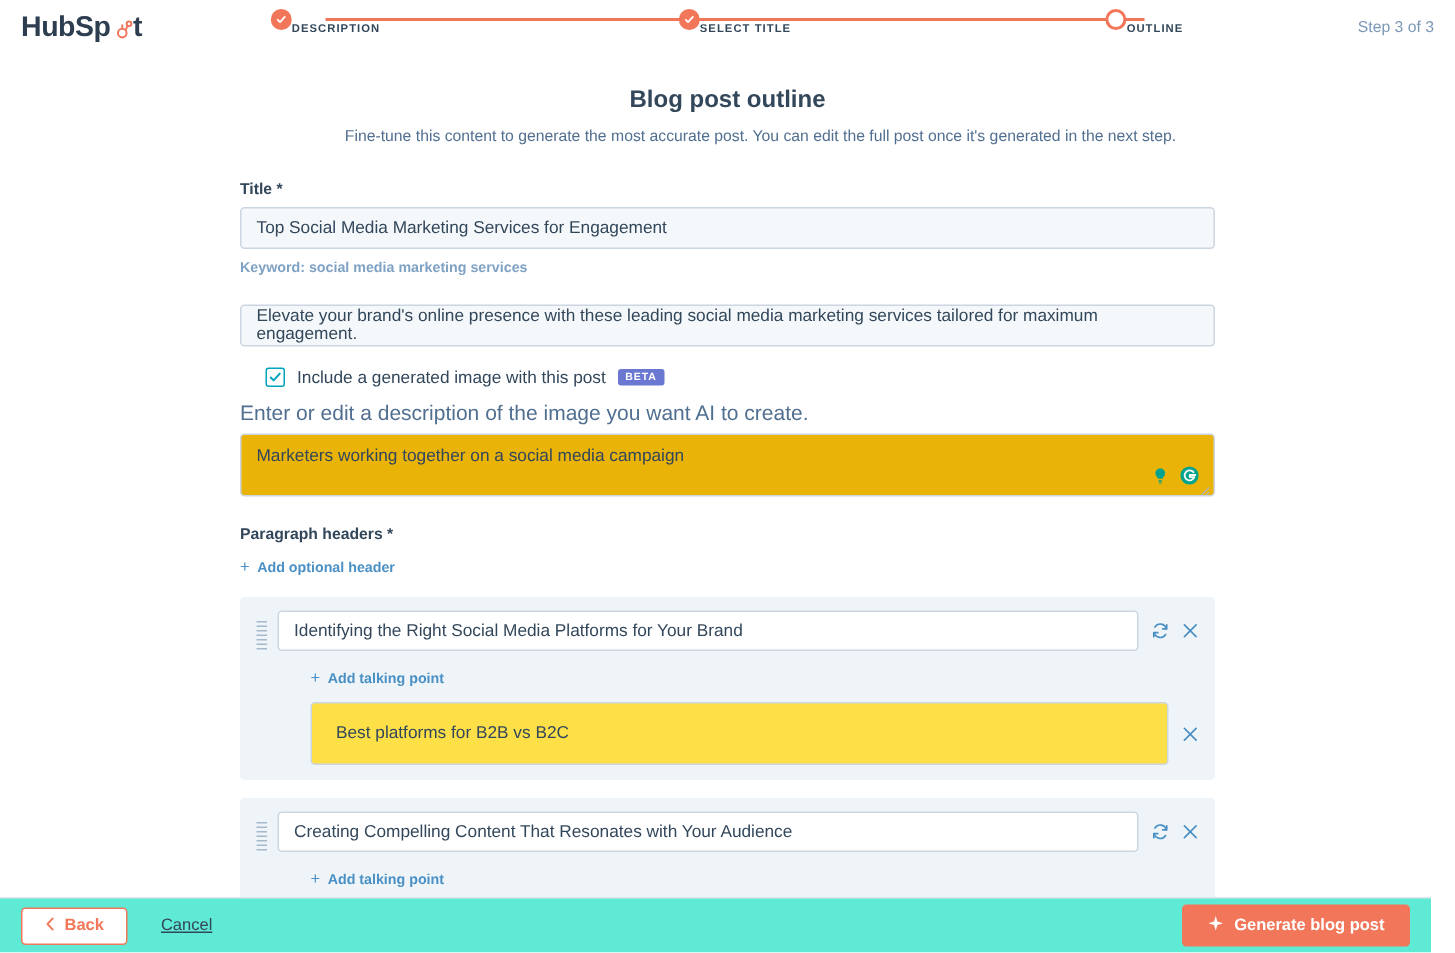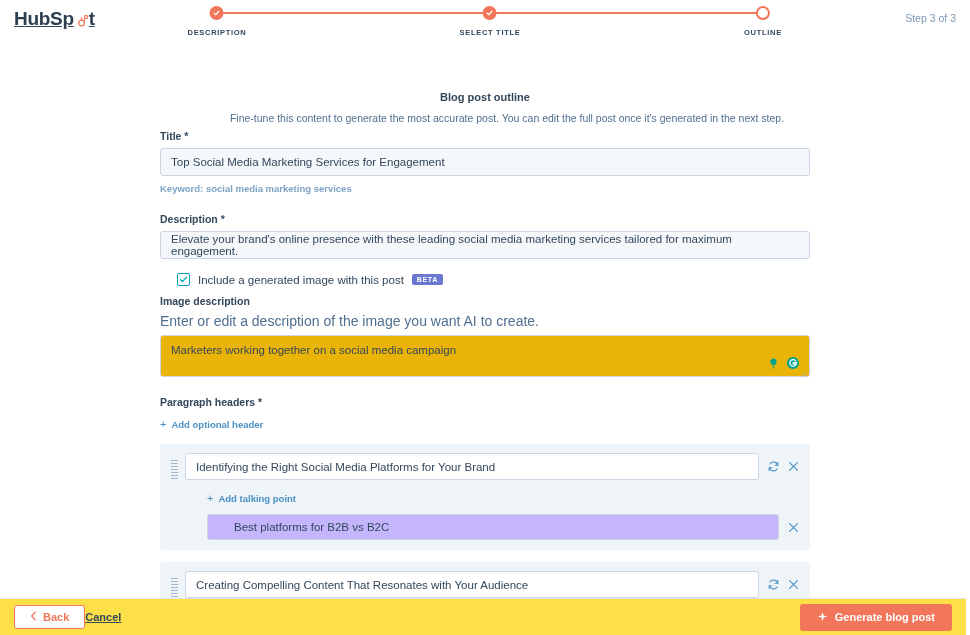--- a/index.html
+++ b/index.html
@@ -14,21 +14,20 @@
     position: relative;
   }
 
   
   .topbar {
     height: 44px;
     display: flex;
     align-items: flex-start;
     padding: 6px 14px 0 14px;
     position: relative;
-    text-decoration: underline;
   }
 
   .logo {
     display: flex;
     align-items: center;
     font-size: 19px;
     font-weight: 700;
     color: #2d3e50;
     letter-spacing: -0.3px;
     flex: 0 0 auto;
@@ -60,22 +59,22 @@
     left: 27px;
     right: 27px;
     height: 2px;
     background: #f2775a;
   }
   .step {
     position: absolute;
     top: 0;
     transform: translateX(-50%);
     display: flex;
-    flex-direction: column;
-    align-items: center;
+    flex-direction: row;
+    align-items: flex-start;
   }
   .step-dot {
     width: 14px;
     height: 14px;
     border-radius: 50%;
     background: #f2775a;
     border: 2px solid #f2775a;
     display: flex;
     align-items: center;
     justify-content: center;
@@ -106,35 +105,34 @@
     color: #7c98b6;
   }
 
   
   .content {
     padding: 14px 0 0 0;
     height: 635px;
   }
   .center-head { text-align: center; }
   .page-title {
-    font-size: 11px;
+    font-size: 16px;
     font-weight: 700;
     color: #33475b;
     margin-bottom: 9px;
-    margin-top: 33px;
   }
   .page-sub {
     font-size: 10.5px;
     color: #516f90;
     padding-left: 44px;
   }
 
   .form {
     width: 650px;
-    margin: 6px auto 0 auto;
+    margin: 23px auto 0 auto;
   }
 
   .field-label {
     font-size: 10.5px;
     font-weight: 700;
     color: #33475b;
     margin-bottom: 6px;
   }
   .field-help {
     font-size: 14px;
@@ -289,59 +287,60 @@
 
   .talk-row {
     display: flex;
     align-items: center;
     gap: 8px;
     padding-left: 22px;
     margin-top: 8px;
   }
   .talk-input {
     flex: 1 1 auto;
-    background: #c4b5fd;
+    background: #fde047;
     border: 1px solid #cbd6e2;
     border-radius: 3px;
     font-size: 11.5px;
     color: #33475b;
-    padding: 7px 26px;
-    height: 26px;
+    padding: 7px 16px;
+    height: 42px;
     display: flex;
     align-items: center;
   }
 
   
   .bottombar {
     position: absolute;
-    left: 0; right: 4px; bottom: 0;
+    left: 0; right: 16px; bottom: 0;
     height: 37px;
-    background: #fde047;
+    background: #5eead4;
     border-top: 1px solid #dfe3eb;
     display: flex;
     align-items: center;
     padding: 0 14px;
   }
   .btn-back {
     display: inline-flex;
     align-items: center;
     gap: 6px;
     border: 1px solid #f2775a;
     color: #f2775a;
     background: #ffffff;
     border-radius: 3px;
     font-size: 11px;
     font-weight: 700;
     padding: 5px 15px;
     cursor: pointer;
     font-family: "Liberation Sans", sans-serif;
   }
   .btn-cancel {
+    margin-left: 22px;
     font-size: 11px;
-    font-weight: 700;
+    font-weight: 400;
     color: #33475b;
     text-decoration: underline;
     cursor: pointer;
   }
   .btn-generate {
     margin-left: auto;
     display: inline-flex;
     align-items: center;
     gap: 7px;
     background: #f2775a;
@@ -416,40 +415,38 @@
 
     <div>
       <div class="field-label">Title *</div>
       <div class="input-box">Top Social Media Marketing Services for Engagement</div>
       <div class="keyword-line">Keyword: social media marketing services</div>
     </div>
 
     <div class="gap-lg"></div>
 
     <div>
-      <div class="field-label">Description *</div>
       <div class="input-box">Elevate your brand's online presence with these leading social media marketing services tailored for maximum engagement.</div>
     </div>
 
     <div class="gap-md"></div>
 
     <div class="check-row">
       <span class="checkbox">
         <svg width="9" height="9" viewBox="0 0 12 12">
           <polyline points="2,6.2 4.6,8.8 10,2.8" fill="none" stroke="#00a4bd" stroke-width="1.8" stroke-linecap="round" stroke-linejoin="round"></polyline>
         </svg>
       </span>
       <span class="check-label">Include a generated image with this post</span>
       <span class="beta-badge">BETA</span>
     </div>
 
     <div class="gap-sm"></div>
 
     <div>
-      <div class="field-label">Image description</div>
       <div class="field-help">Enter or edit a description of the image you want AI to create.</div>
       <div class="textarea-box">
         <span>Marketers working together on a social media campaign</span>
 
         <span class="ta-icons">
           <span class="ta-icon">
             <svg width="15" height="15" viewBox="0 0 20 20">
               <path d="M10 3.2c-2.5 0-4.3 1.9-4.3 4.2 0 1.6 0.9 2.7 1.6 3.5 0.4 0.5 0.6 0.9 0.6 1.4h4.2c0-0.5 0.2-0.9 0.6-1.4 0.7-0.8 1.6-1.9 1.6-3.5 0-2.3-1.8-4.2-4.3-4.2z" fill="#00a38d"></path>
               <rect x="8.3" y="13.6" width="3.4" height="1.3" rx="0.6" fill="#00a38d"></rect>
               <rect x="8.8" y="15.5" width="2.4" height="1.2" rx="0.6" fill="#00a38d"></rect>

